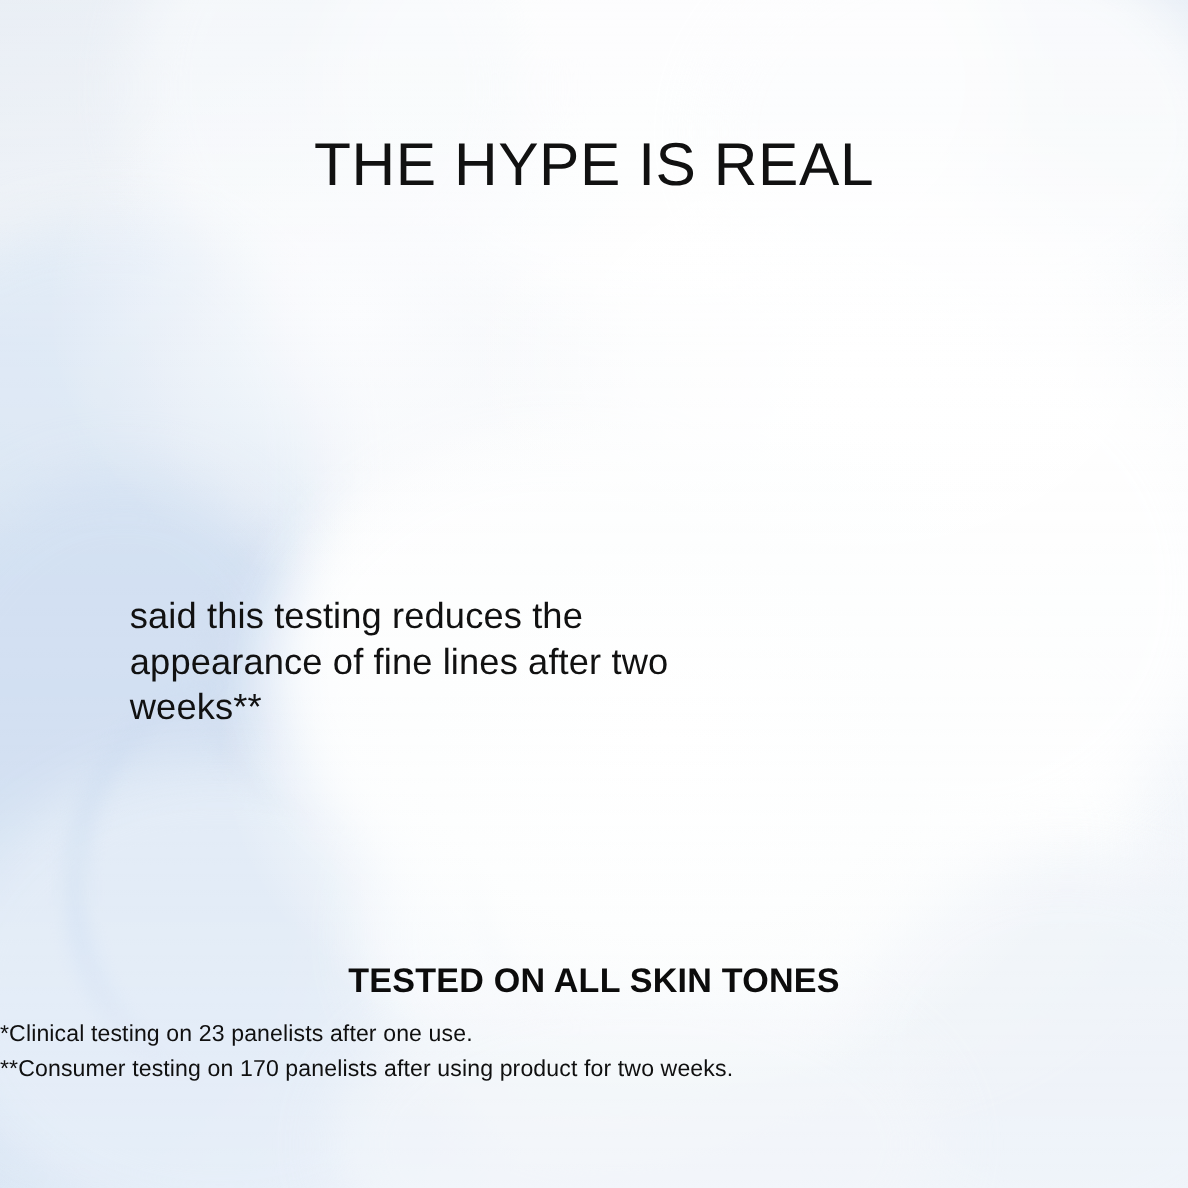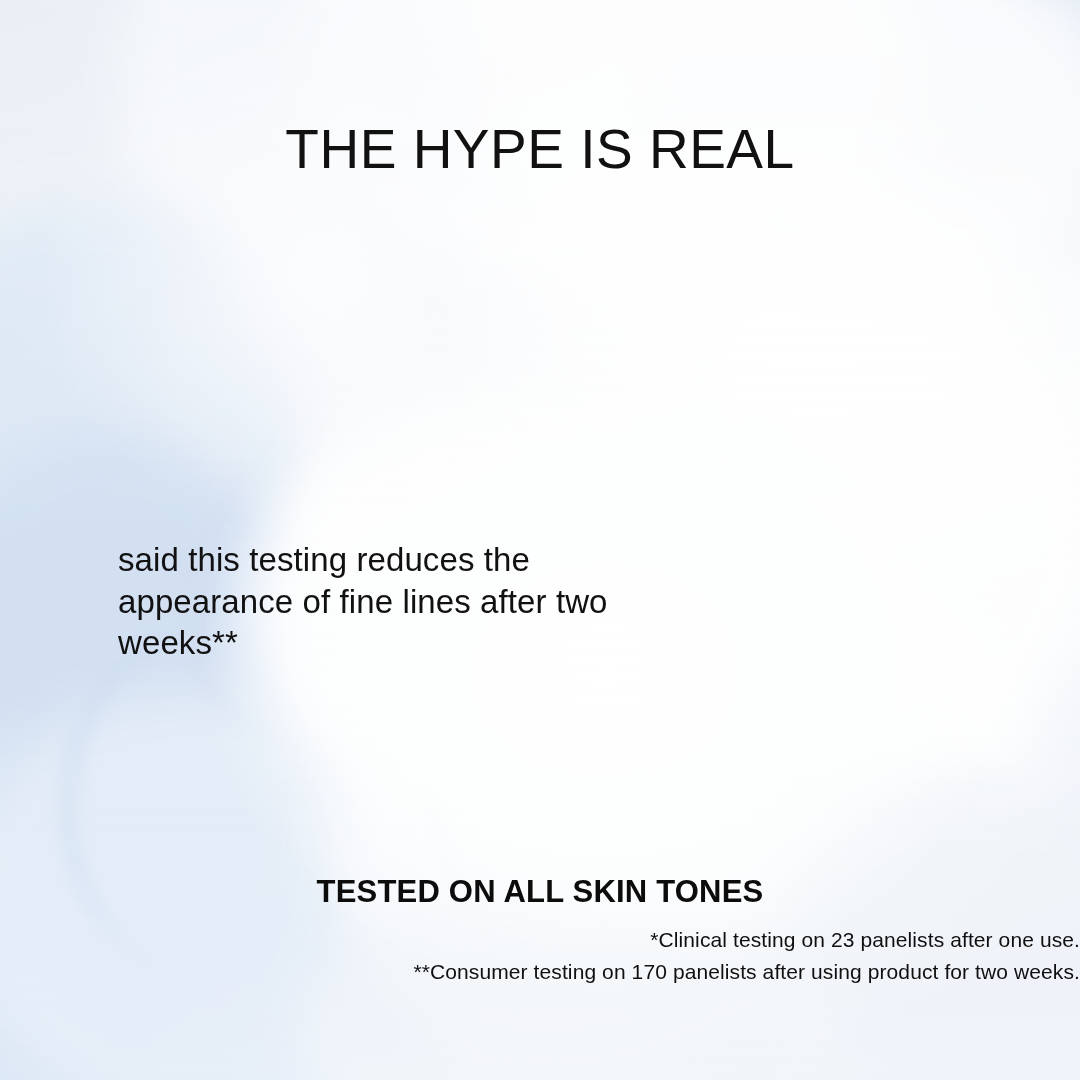--- a/index.html
+++ b/index.html
@@ -204,21 +204,21 @@
     color: #0c0c0c;
     white-space: nowrap;
     margin-top: 14px;
   }
 
   .footnotes {
     position: absolute;
     top: 924px;
     left: 0;
     width: 1080px;
-    text-align: right;
+    text-align: left;
   }
   .footnote {
     font-size: 21px;
     font-weight: 400;
     line-height: 1.52;
     letter-spacing: 0.1px;
     color: #101010;
     white-space: nowrap;
   }
 </style>

